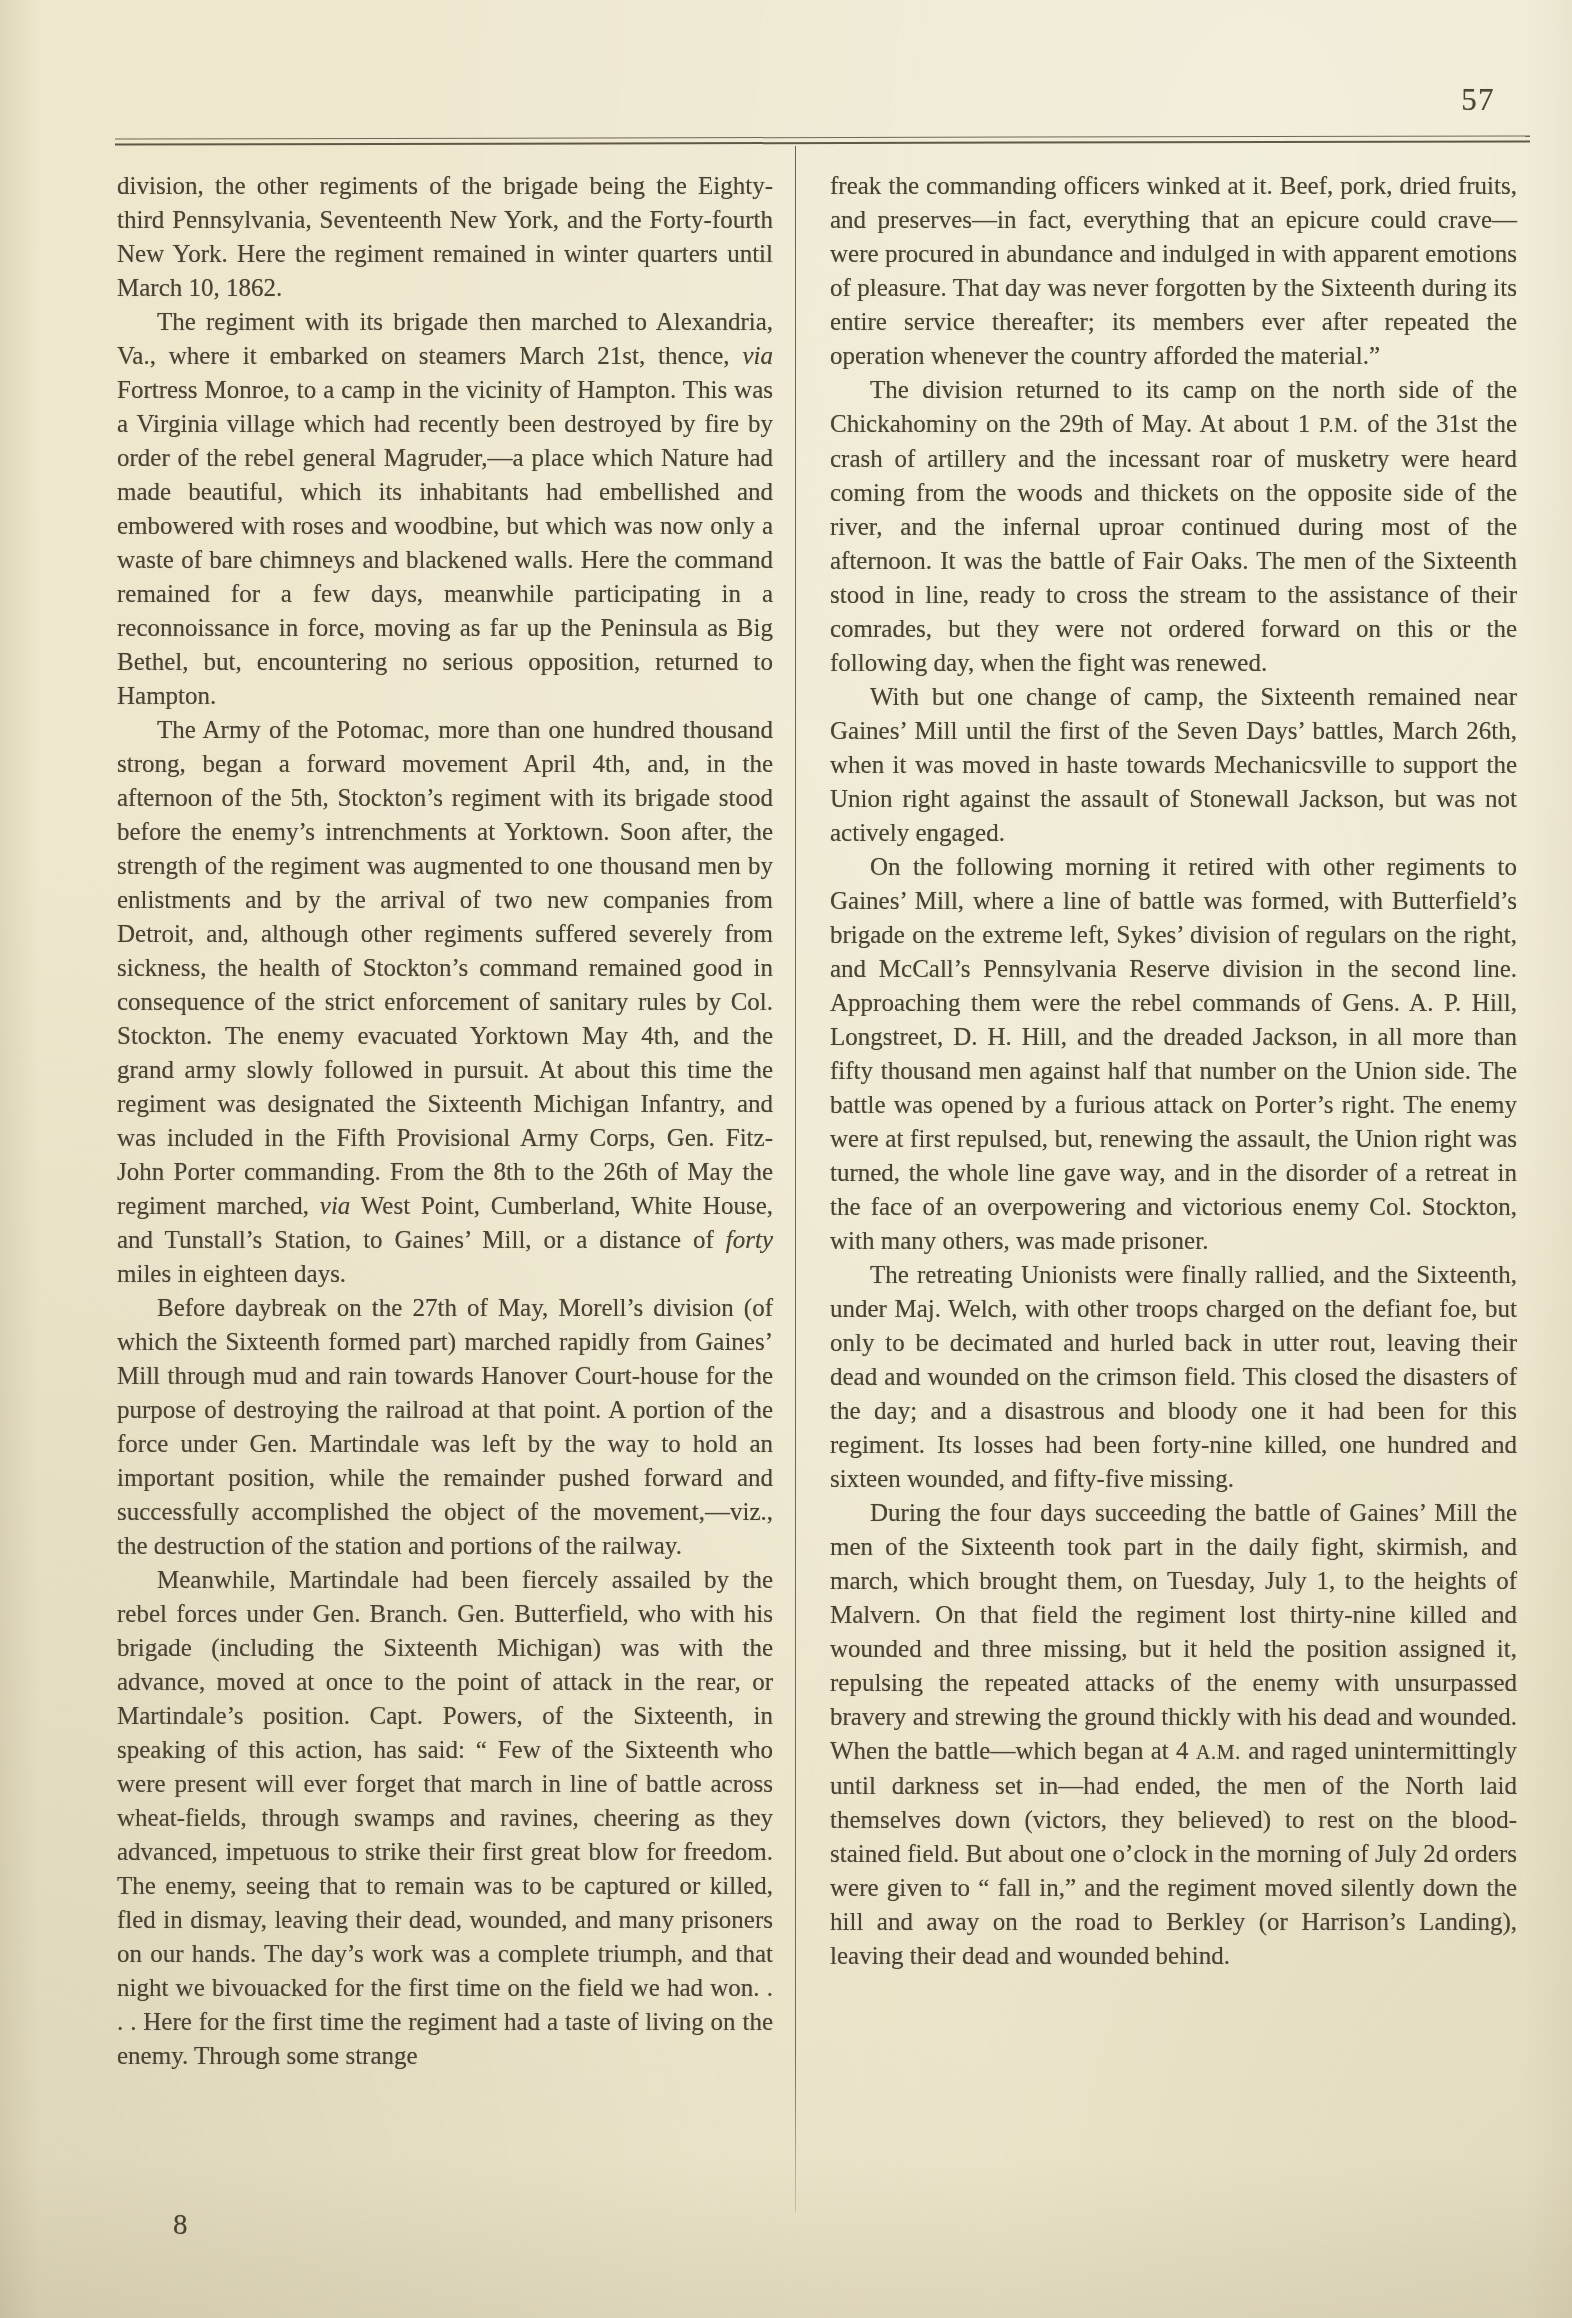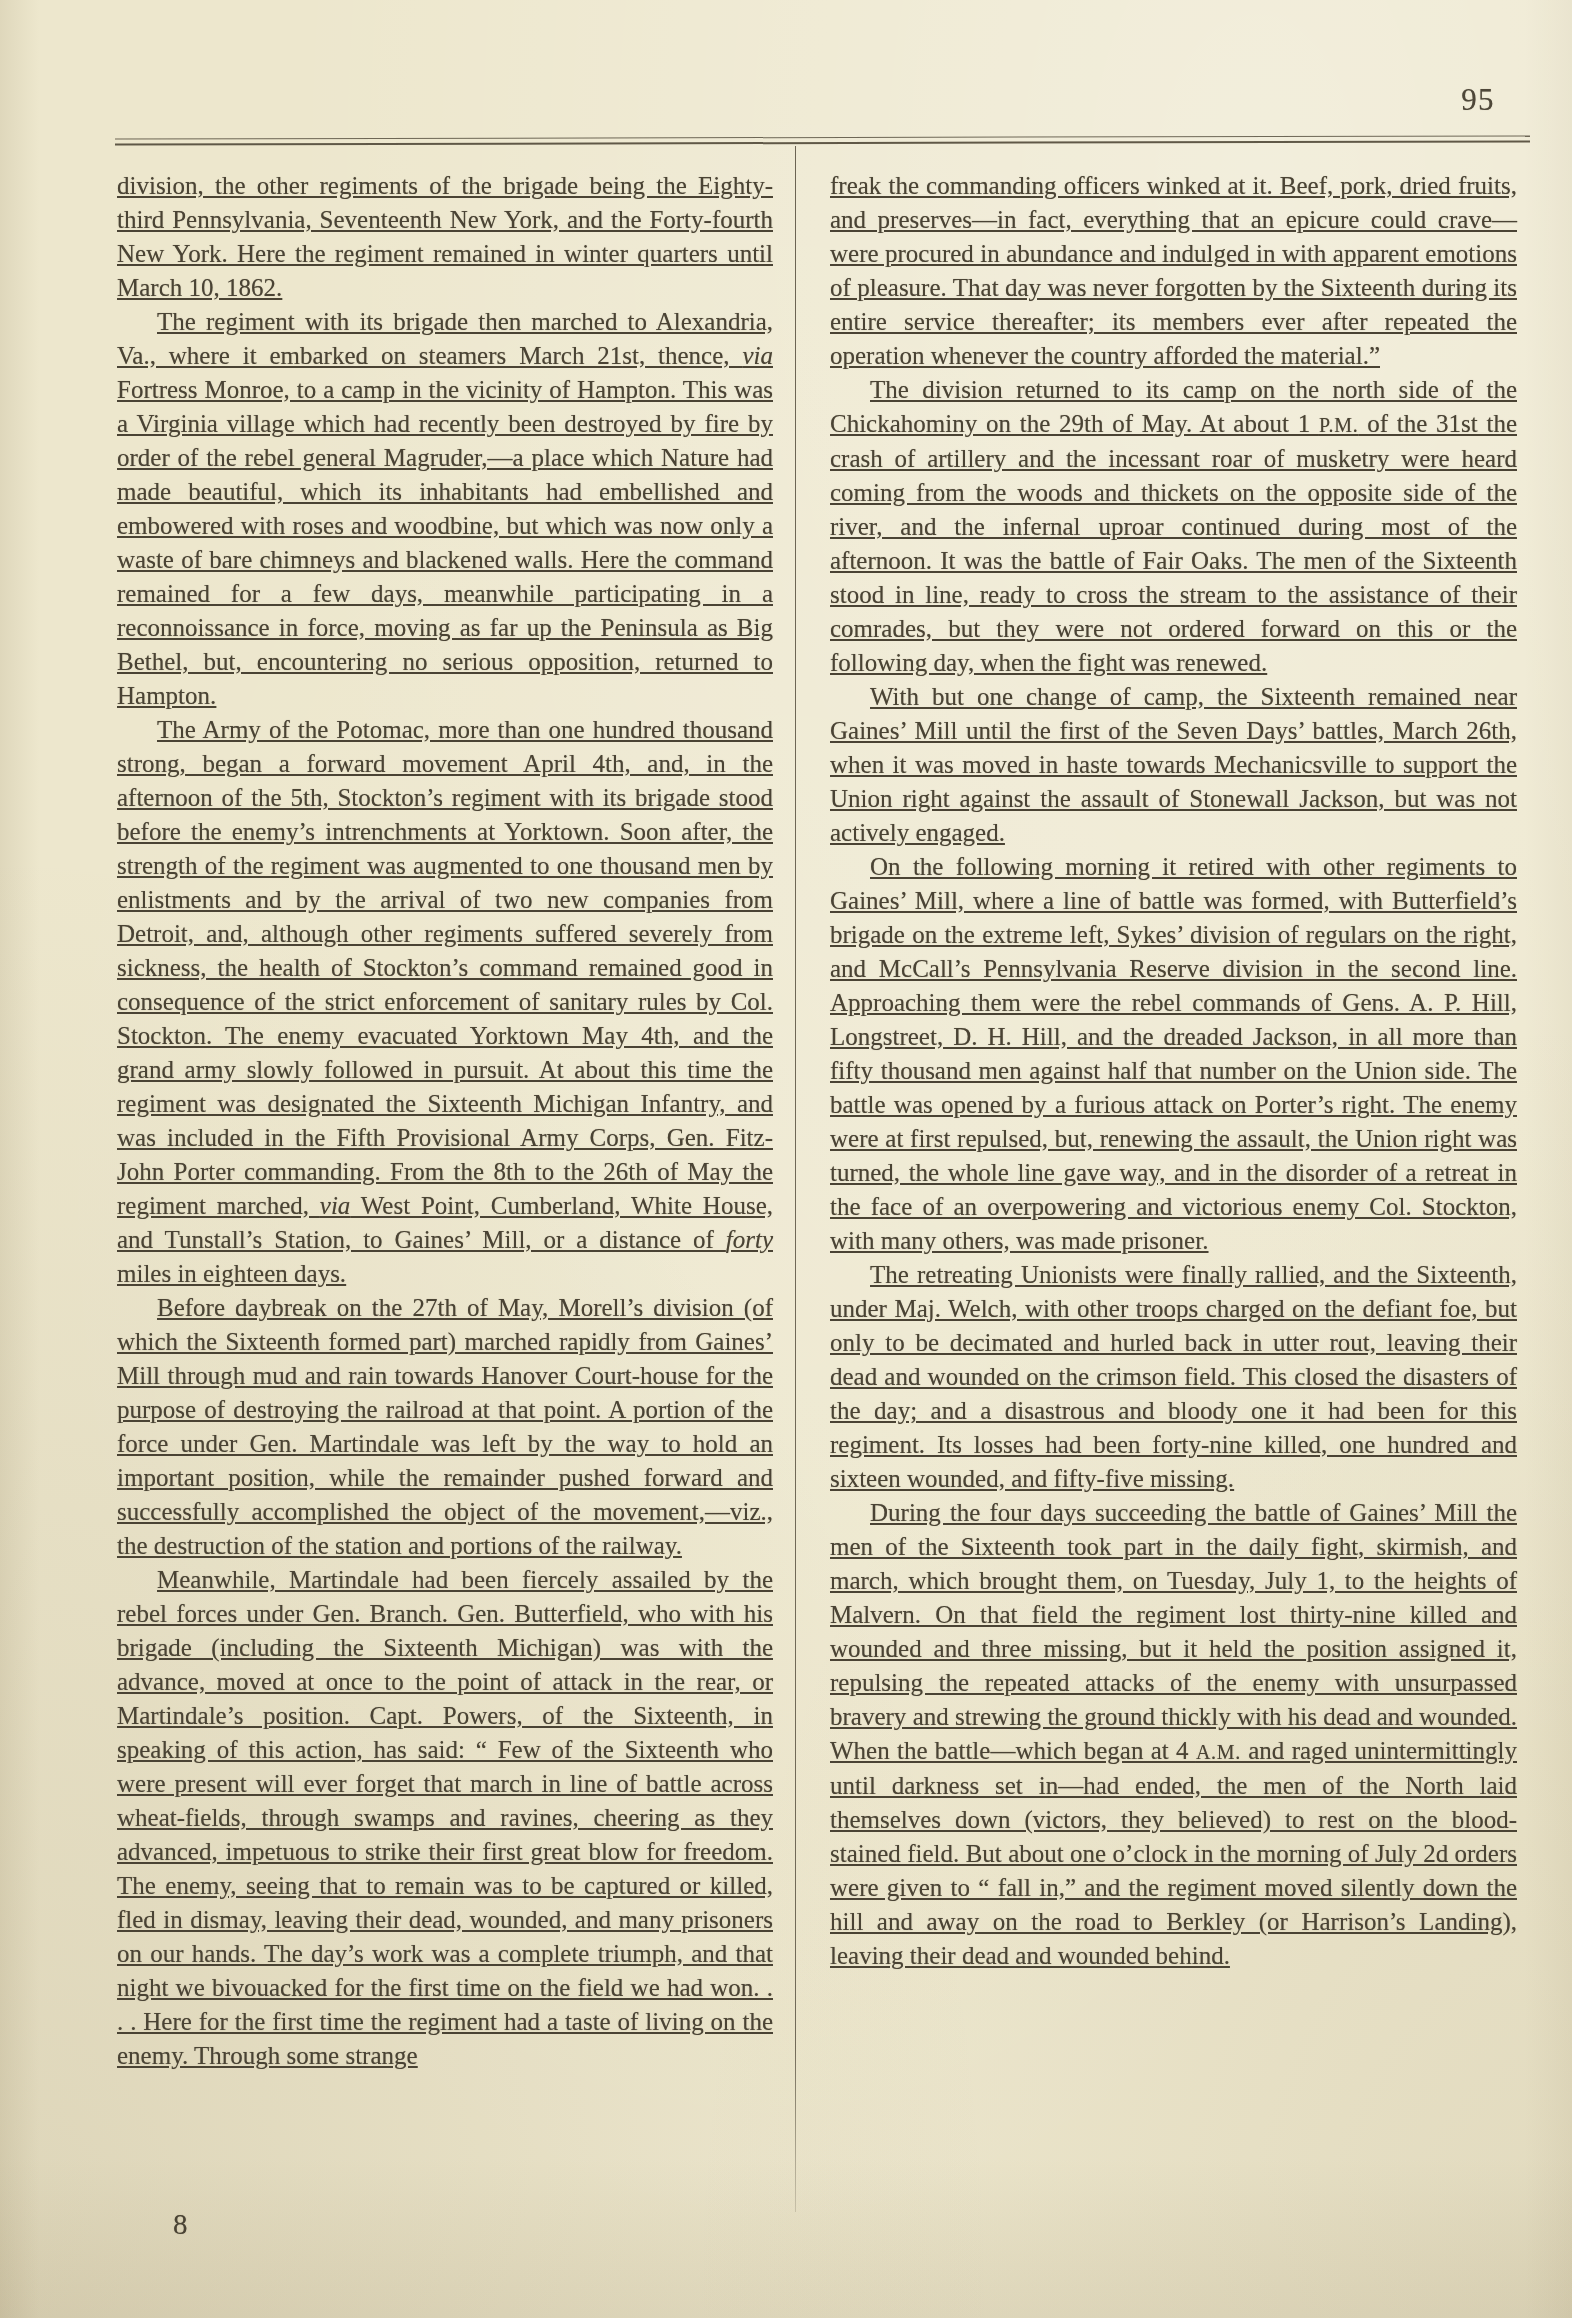--- a/index.html
+++ b/index.html
@@ -40,41 +40,40 @@
   .rule-thick{height:2.1px;margin-top:3.5px;background:rgba(87,80,63,0.95);}
   .col-divider{
     position:absolute;left:795px;top:146px;width:1.4px;height:2066px;
     background:linear-gradient(180deg, rgba(84,76,60,0.85) 0%, rgba(84,76,60,0.8) 92%, rgba(84,76,60,0.2) 100%);
   }
   .col{
     position:absolute;top:169px;
     font-size:25px;line-height:34px;
     text-align:justify;
     text-shadow:0 0 0.8px rgba(74,67,52,0.5);
-    text-decoration:underline;
   }
   .col-left{left:117px;width:656px;}
   .col-right{left:830px;width:687px;}
   .para{margin:0;}
   .para.indent{text-indent:40px;}
   .it{font-style:italic;}
   .sc{font-size:0.8em;letter-spacing:0.7px;margin-top:23px;}
   .sig-mark{
     position:absolute;left:173px;top:2208px;
     font-size:29px;color:#4a4334;
     text-shadow:0 0 0.8px rgba(74,67,52,0.5);
   }
 </style>
 </head>
 <body>
 
 <div class="page">
 
 
-  <div class="hdr-pagenum">95</div>
+  <div class="hdr-pagenum">57</div>
 
   <div class="rule-wrap">
     <div class="rule-thin"></div>
     <div class="rule-thick"></div>
   </div>
 
   <div class="col-divider"></div>
 
   <div class="col col-left">
       <p class="para"><span>division, the other regiments of the brigade being the Eighty-third Pennsylvania, Seventeenth New York, and the Forty-fourth New York.  Here the regiment remained in winter quarters until March 10, 1862.</span></p>

